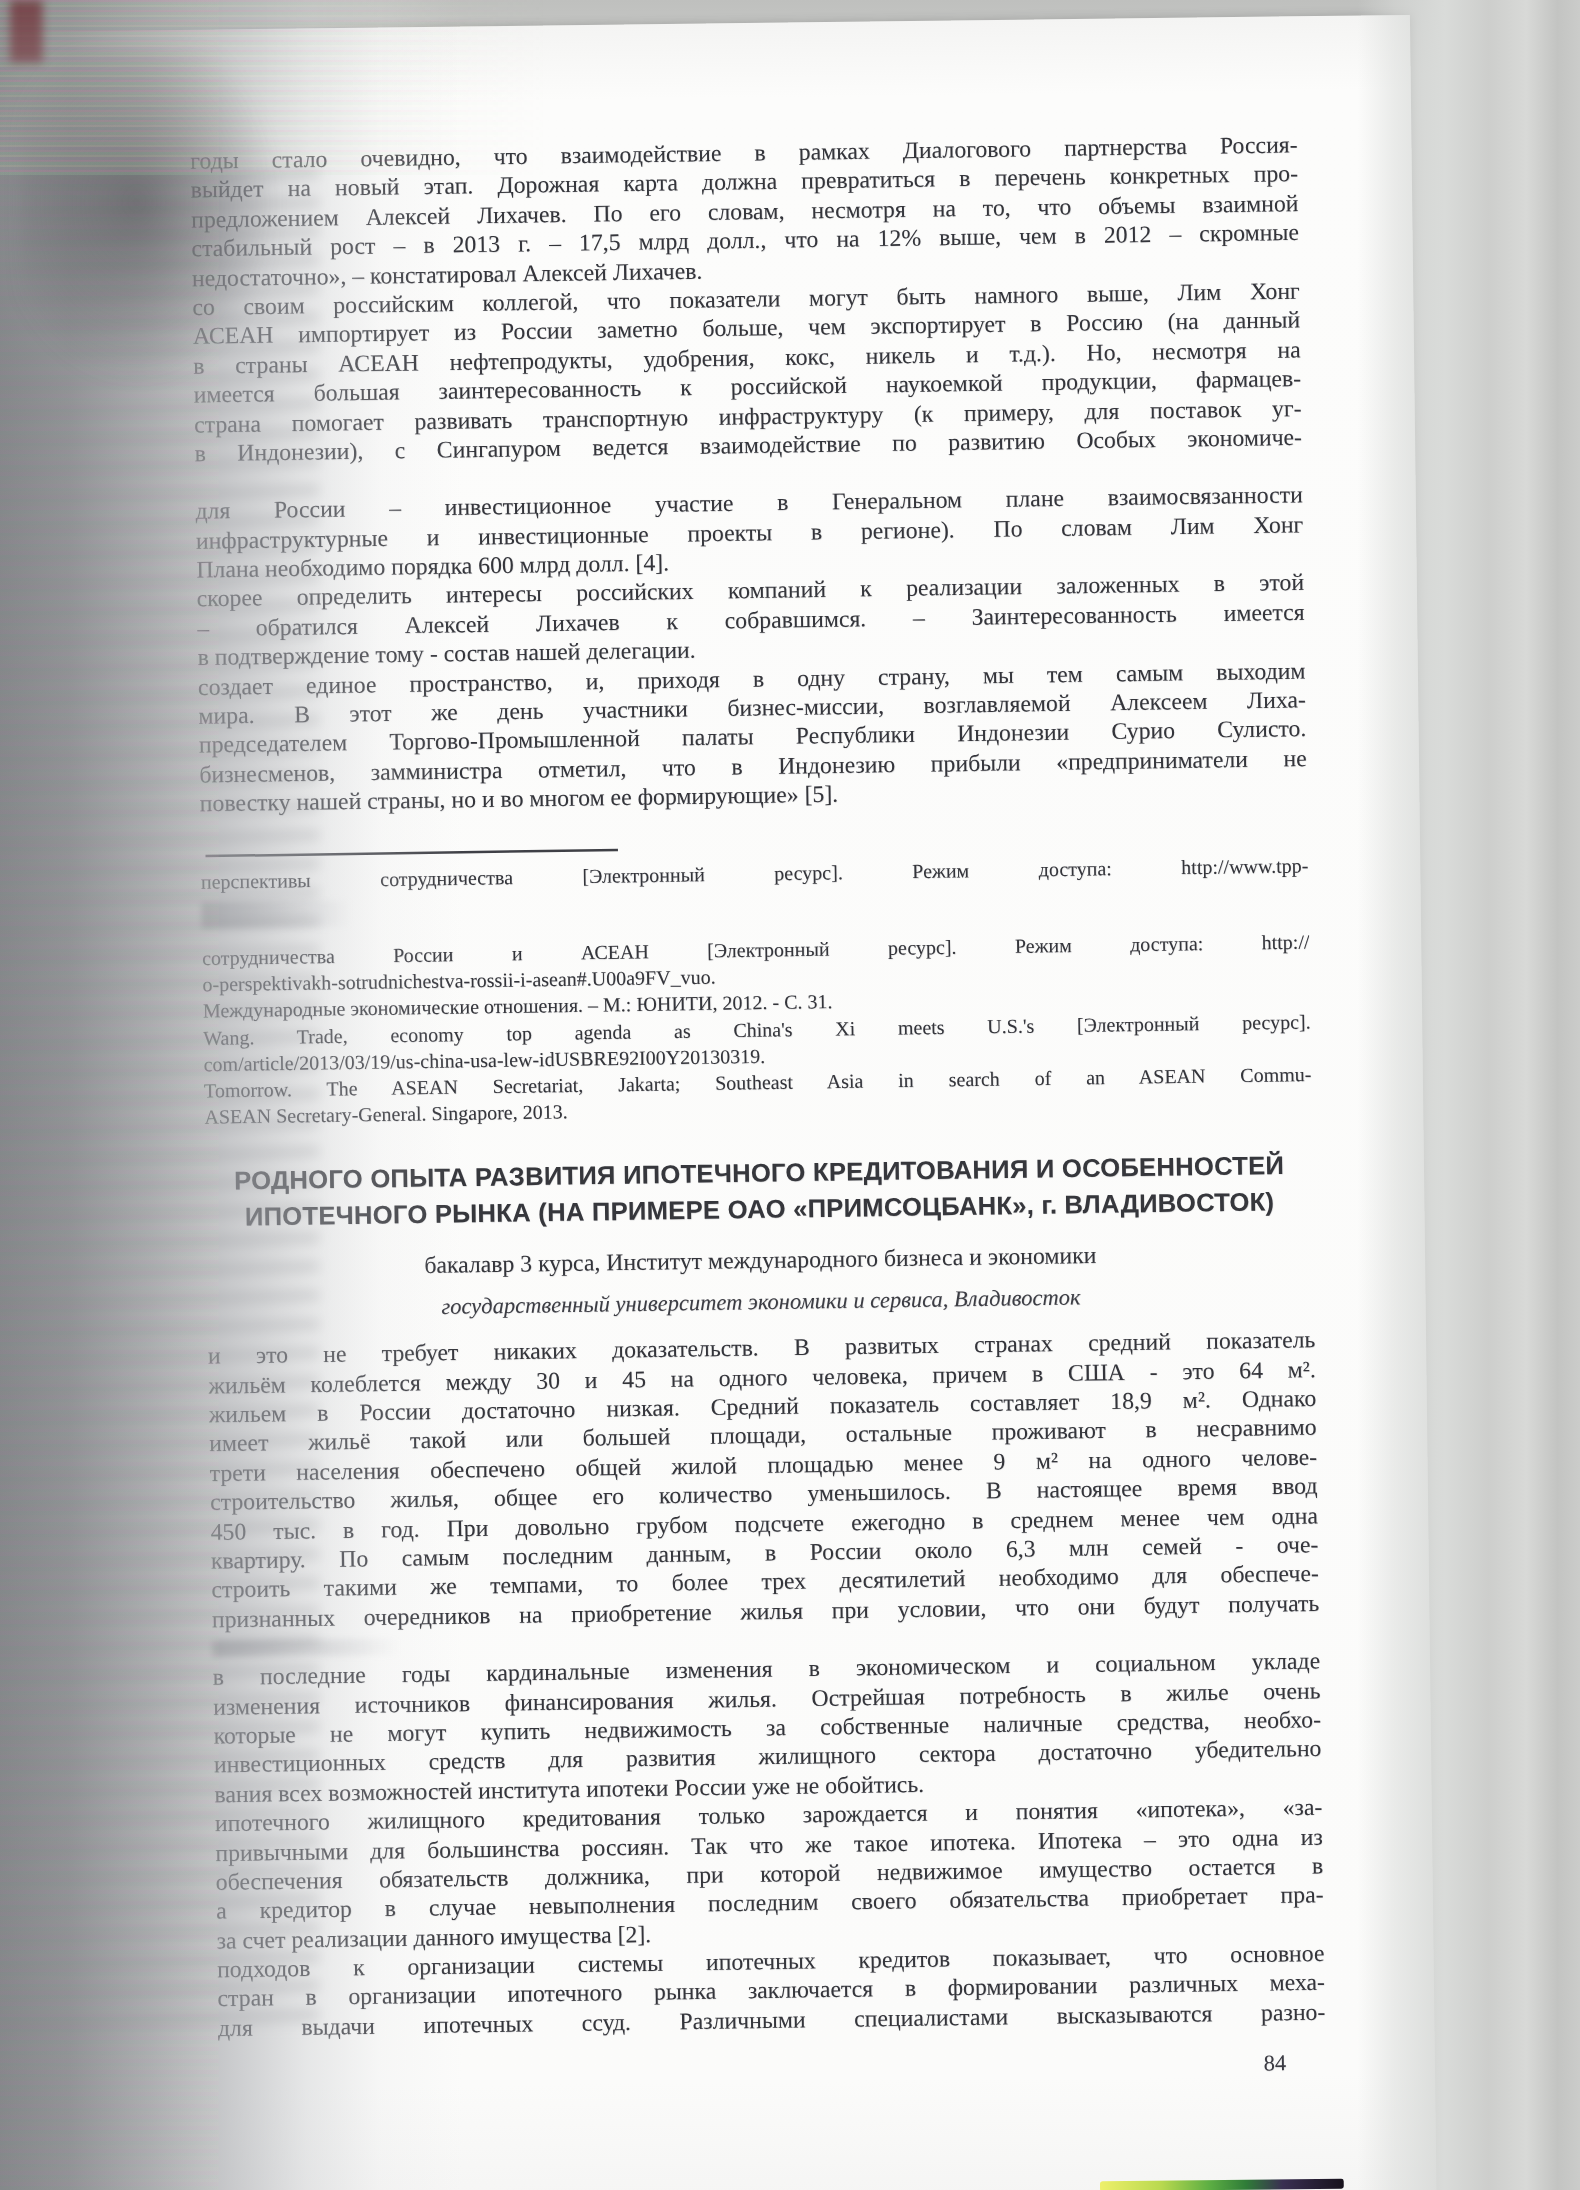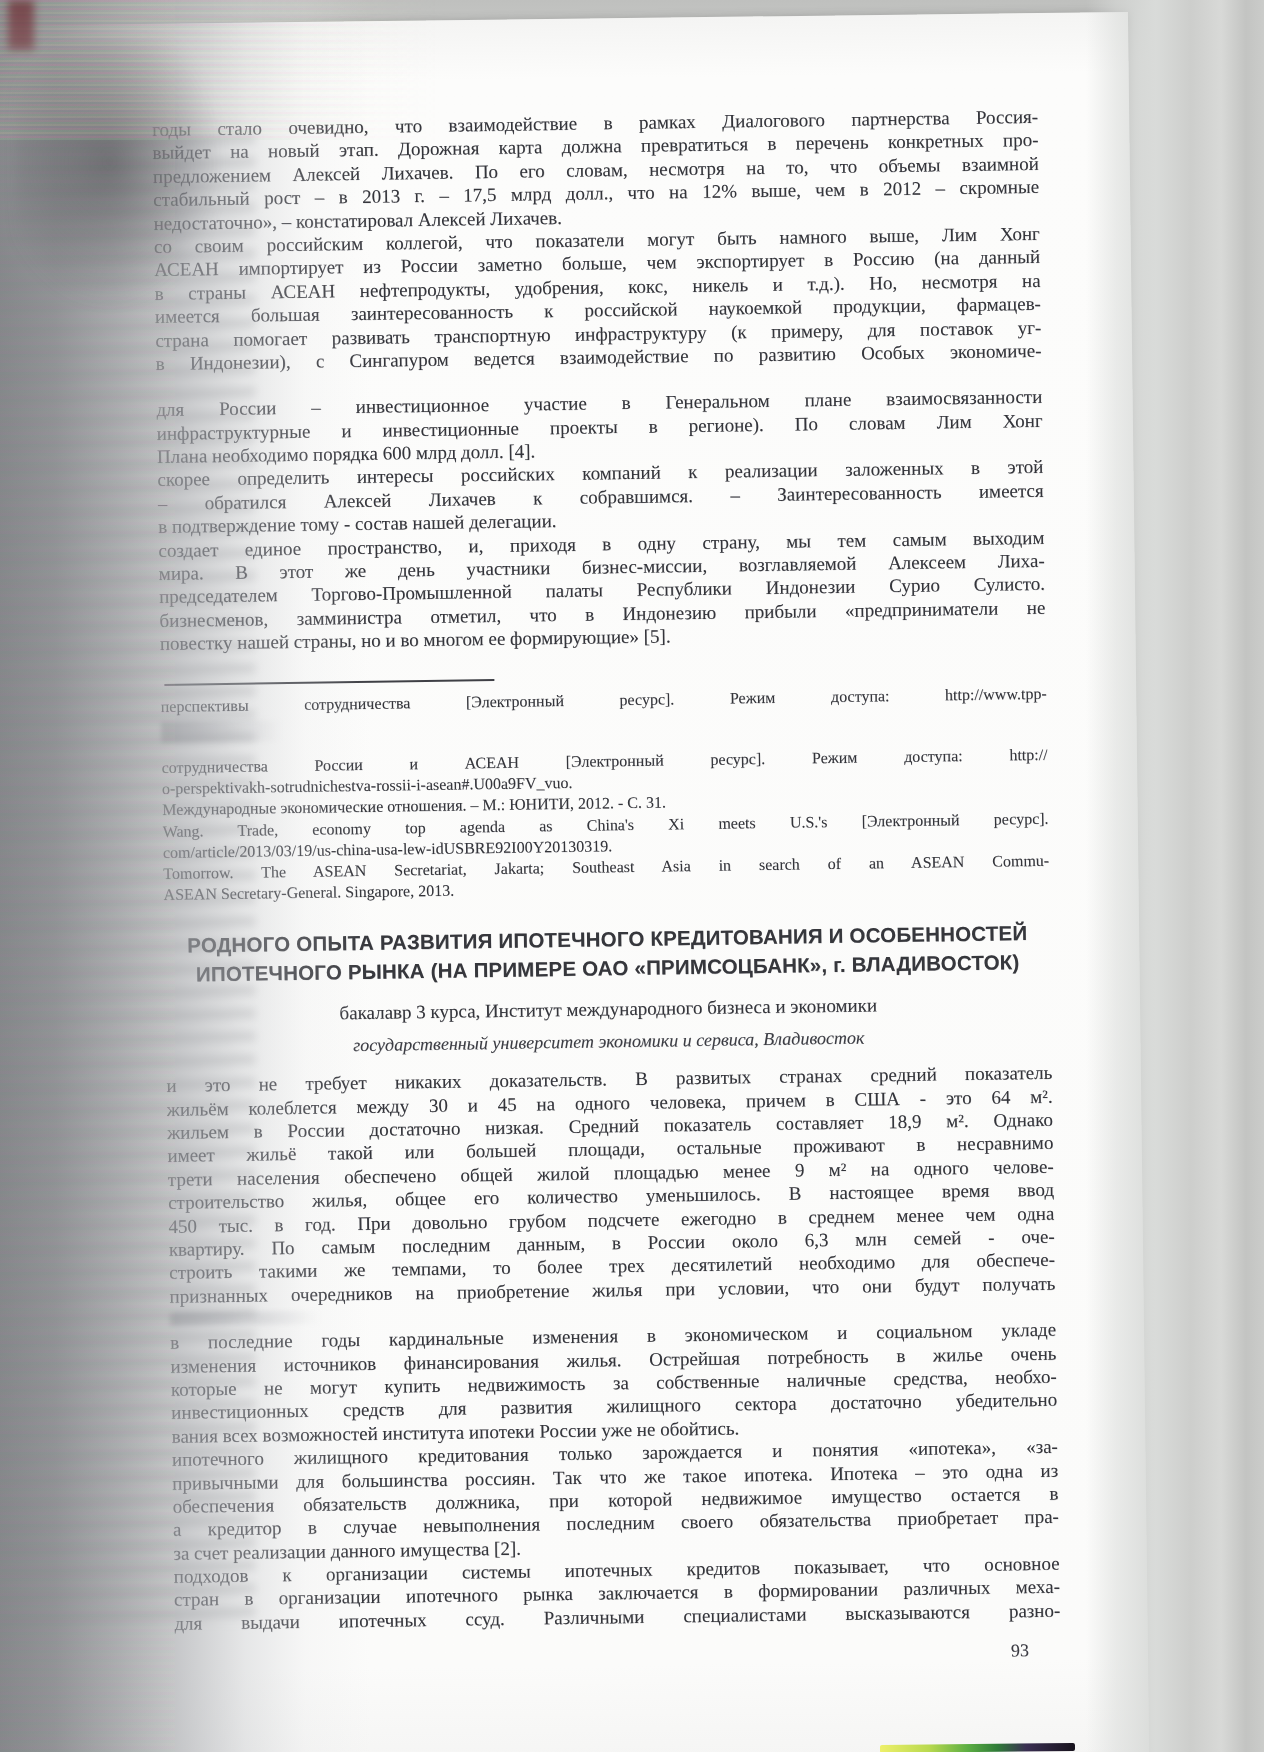--- a/index.html
+++ b/index.html
@@ -195,21 +195,21 @@
         <div class="line">ипотечного жилищного кредитования только зарождается и понятия «ипотека», «за-</div>
         <div class="line">привычными для большинства россиян. Так что же такое ипотека. Ипотека – это одна из</div>
         <div class="line">обеспечения обязательств должника, при которой недвижимое имущество остается в</div>
         <div class="line">а кредитор в случае невыполнения последним своего обязательства приобретает пра-</div>
         <div class="line end">за счет реализации данного имущества [2].</div>
         <div class="line">подходов к организации системы ипотечных кредитов показывает, что основное</div>
         <div class="line">стран в организации ипотечного рынка заключается в формировании различных меха-</div>
         <div class="line">для выдачи ипотечных ссуд. Различными специалистами высказываются разно-</div>
       </div>
 
-    <div class="page-num">93</div>
+    <div class="page-num">84</div>
   </div>
 
   <div class="gutter-ghost"></div>
   <div class="binding-shadow"></div>
   <div class="dark-blob"></div>
   <div class="scan-stripes"></div>
   <div class="scanline-tint"></div>
   <div class="corner-smudge"></div>
   <div class="rainbow-strip"></div>
 

